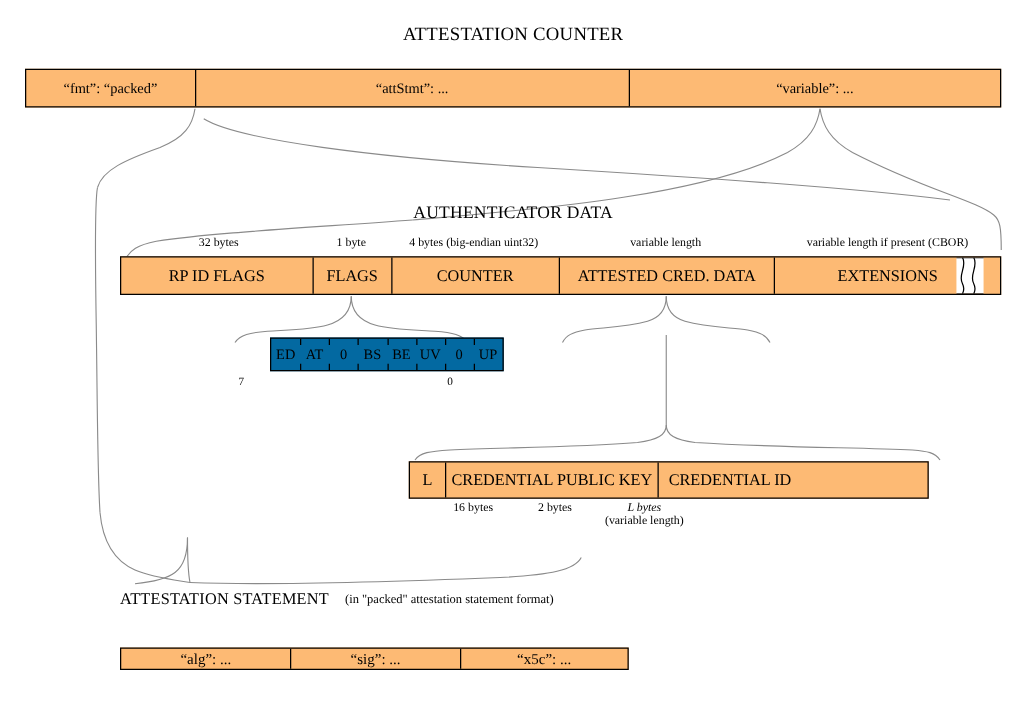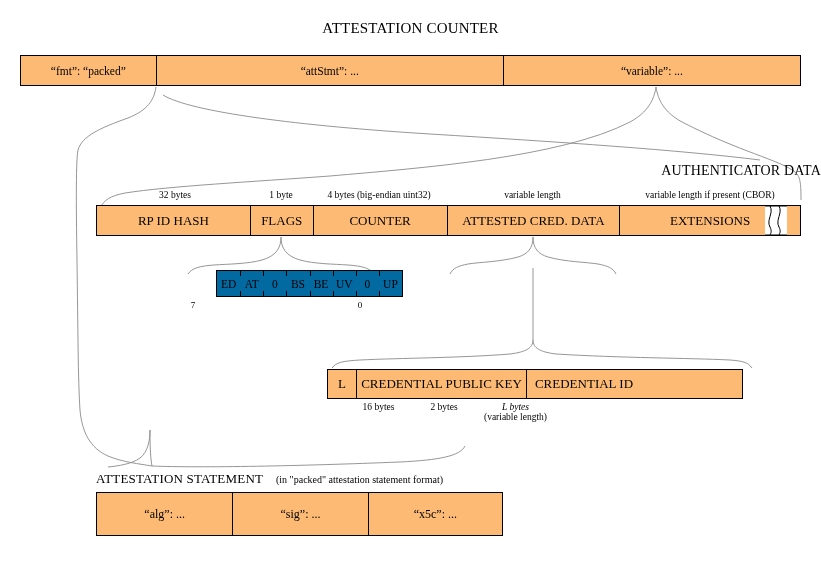--- a/index.html
+++ b/index.html
@@ -40,21 +40,21 @@
   }
   .section-title {
     position: absolute;
     font-size: 14px;
     letter-spacing: 0.2px;
     white-space: nowrap;
   }
   .att-data-title {
     left: 0; top: 163px;
     width: 821px;
-    text-align: right;
+    text-align: center;
   }
   .att-stmt-title {
     left: 96px; top: 471px;
     font-size: 13px;
   }
   .att-stmt-note {
     position: absolute;
     left: 276px; top: 474px;
     font-size: 10px;
     white-space: nowrap;
@@ -96,22 +96,22 @@
 
   
   #attested-cred-row {
     left: 327px; top: 369px;
     width: 416px; height: 30px;
   }
   #attested-cred-row .cell { font-size: 13px; }
 
   
   #attestation-statement-row {
-    left: 96px; top: 492px;
-    width: 407px; height: 44px;
+    left: 96px; top: 518px;
+    width: 407px; height: 18px;
   }
   #attestation-statement-row .cell { font-size: 12px; }
 
   
   #flags-bit-box {
     position: absolute;
     left: 183px; top: 270px;
     width: 187px; height: 27px;
     border: 1px solid #000;
     box-sizing: border-box;
@@ -209,21 +209,21 @@
 
   <div class="section-title att-data-title">AUTHENTICATOR DATA</div>
 
   <div class="caption" style="left:120px; top:190px; width:110px;">32 bytes</div>
   <div class="caption" style="left:250px; top:190px; width:62px;">1 byte</div>
   <div class="caption" style="left:312px; top:190px; width:134px;">4 bytes (big-endian uint32)</div>
   <div class="caption" style="left:446px; top:190px; width:173px;">variable length</div>
   <div class="caption" style="left:619px; top:190px; width:182px;">variable length if present (CBOR)</div>
 
   <div class="boxrow" id="authenticator-data-row">
-    <div class="cell" style="width:153px">RP ID HASH</div>
+    <div class="cell" style="width:153px">RP ID FLAGS</div>
     <div class="cell" style="width:63px">FLAGS</div>
     <div class="cell" style="width:134px">COUNTER</div>
     <div class="cell" style="width:173px">ATTESTED CRED. DATA</div>
     <div class="cell" style="width:181px">EXTENSIONS</div>
   </div>
 
   <div id="extensions-break">
     <svg width="22" height="29" viewBox="0 0 22 29" xmlns="http://www.w3.org/2000/svg">
       <rect x="0" y="0" width="22" height="29" fill="#ffffff" stroke="none"></rect>
       <path d="M 5,0 C 9,7 1,14 5,21 C 7,25 6,27 5,29" fill="none" stroke="#000" stroke-width="1"></path>

